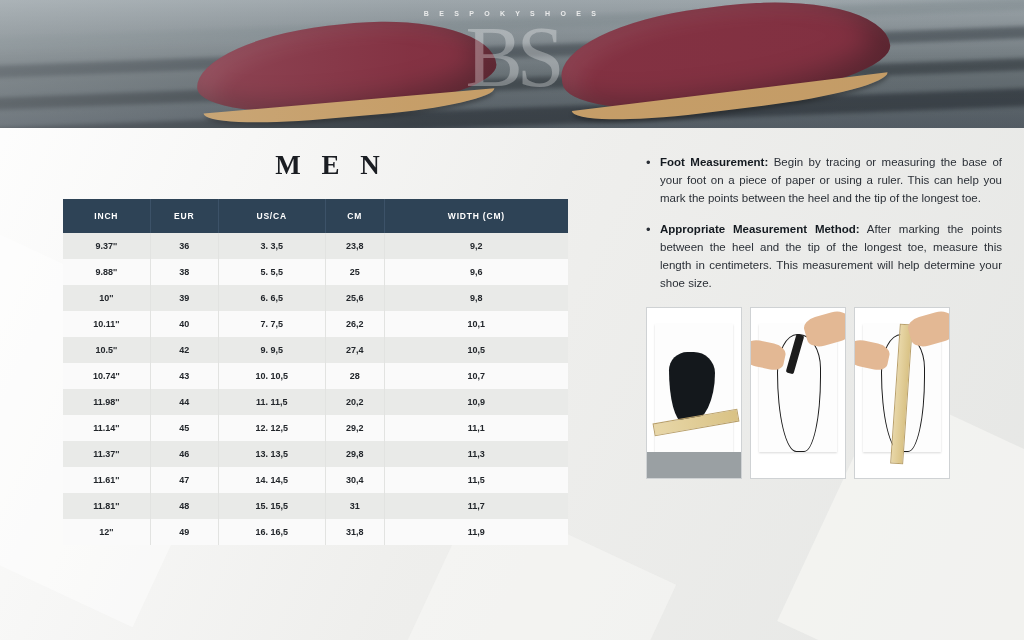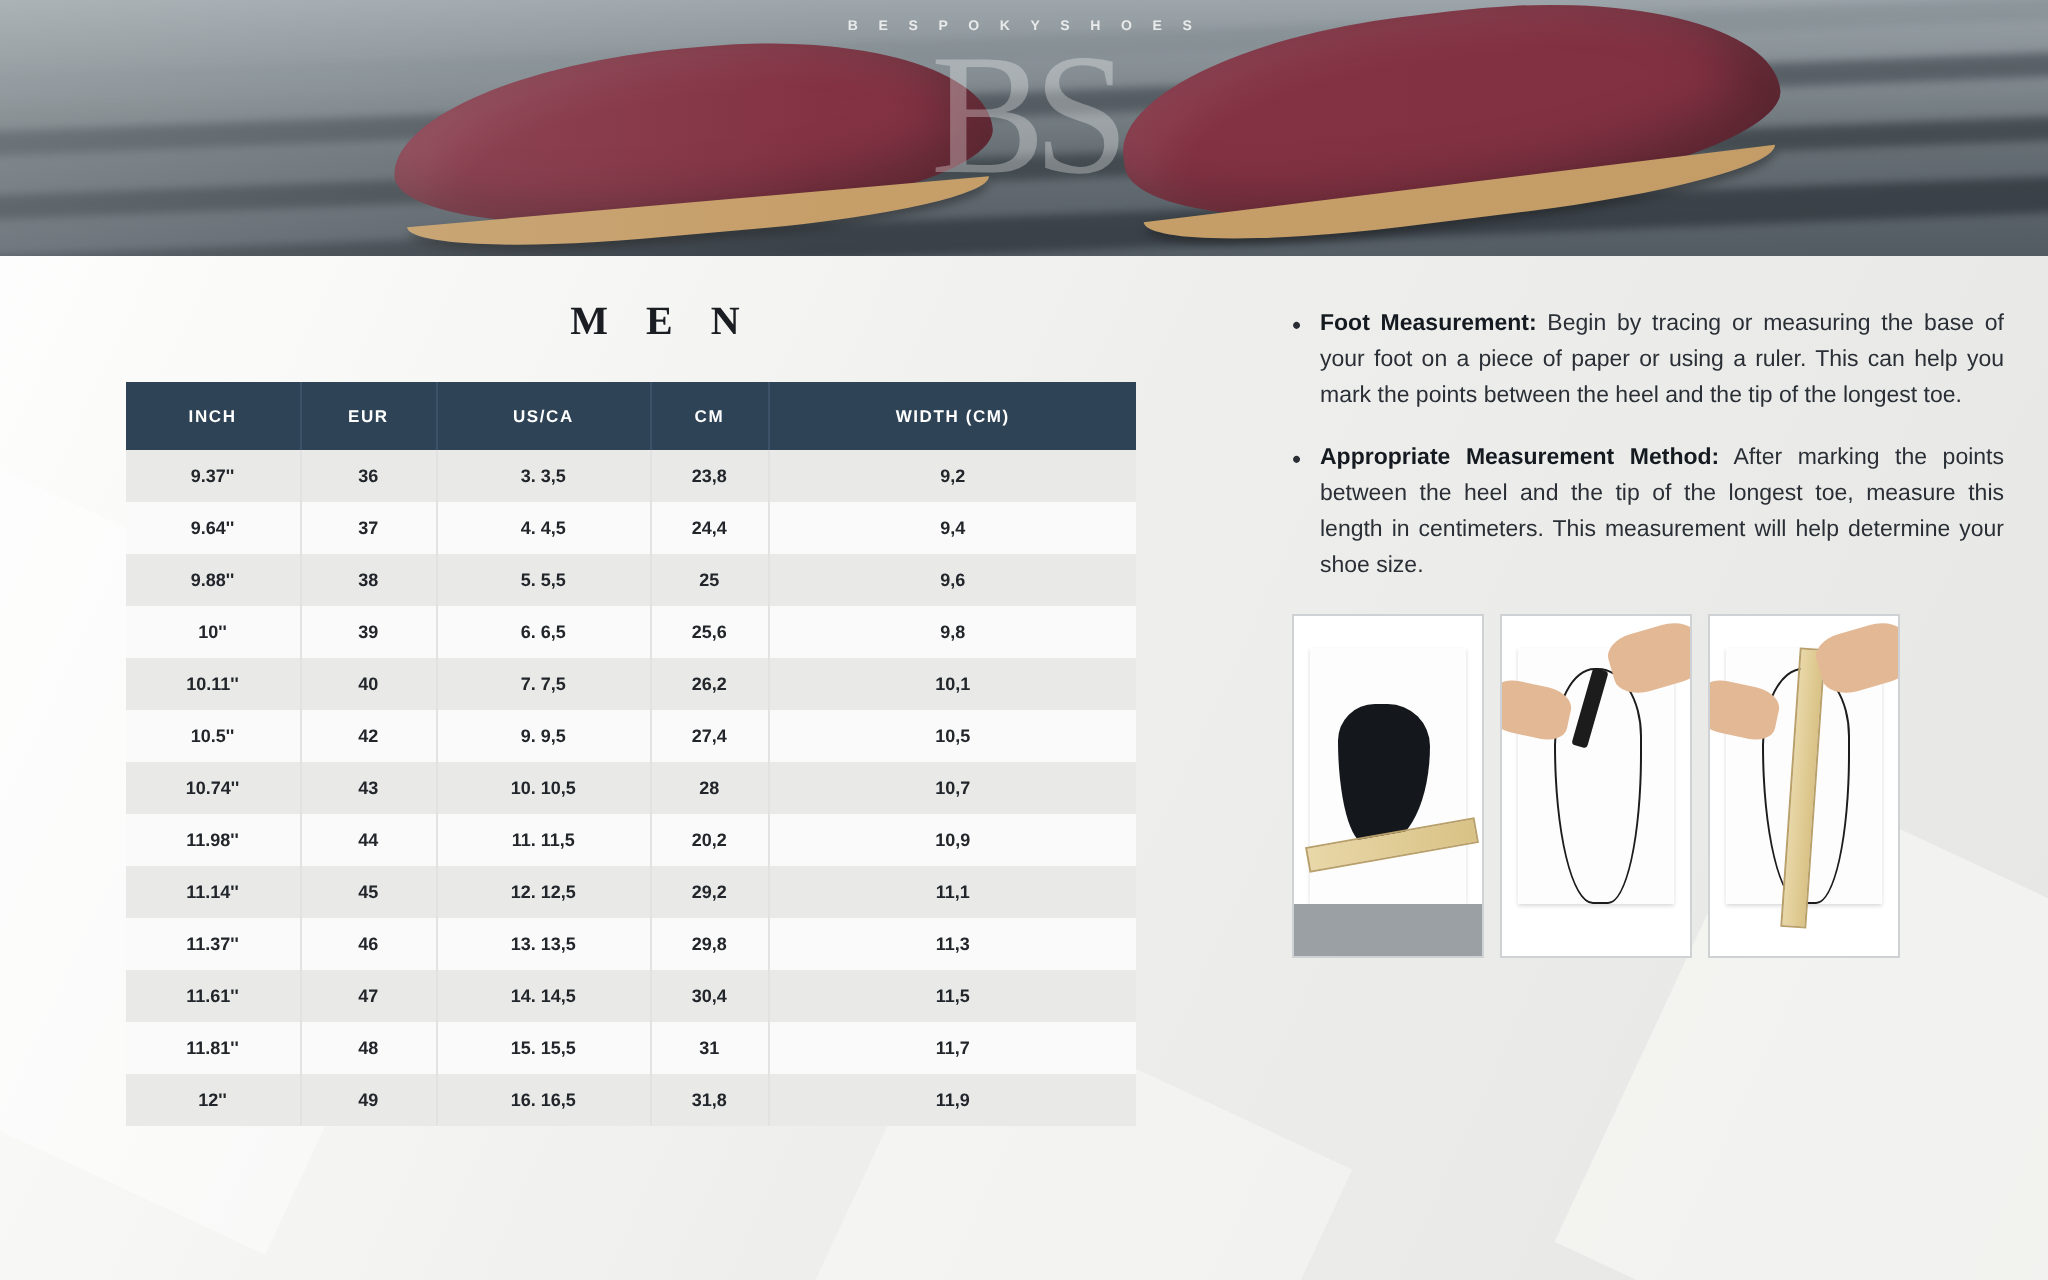--- a/index.html
+++ b/index.html
@@ -133,21 +133,21 @@
 
   
   .left {
     position: relative;
     width: 628px;
     padding: 16px 0 0 0;
   }
   .men-title {
     text-align: center;
     font-family: "Liberation Serif", serif;
-    font-size: 20px;
+    font-size: 27px;
     letter-spacing: 7px;
     color: #1a1d22;
     margin: 6px 0 18px 34px;
     font-weight: 700;
   }
   table.size-table {
     width: 505px;
     margin-left: 63px;
     border-collapse: collapse;
     font-size: 9px;
@@ -313,27 +313,20 @@
             <th>WIDTH (CM)</th>
           </tr>
         </thead>
         <tbody>
           <tr>
               <td>9.37''</td>
               <td>36</td>
               <td>3. 3,5</td>
               <td>23,8</td>
               <td>9,2</td>
-            </tr>
-          <tr>
-              <td>9.64''</td>
-              <td>37</td>
-              <td>4. 4,5</td>
-              <td>24,4</td>
-              <td>9,4</td>
             </tr>
           <tr>
               <td>9.88''</td>
               <td>38</td>
               <td>5. 5,5</td>
               <td>25</td>
               <td>9,6</td>
             </tr>
           <tr>
               <td>10''</td>

